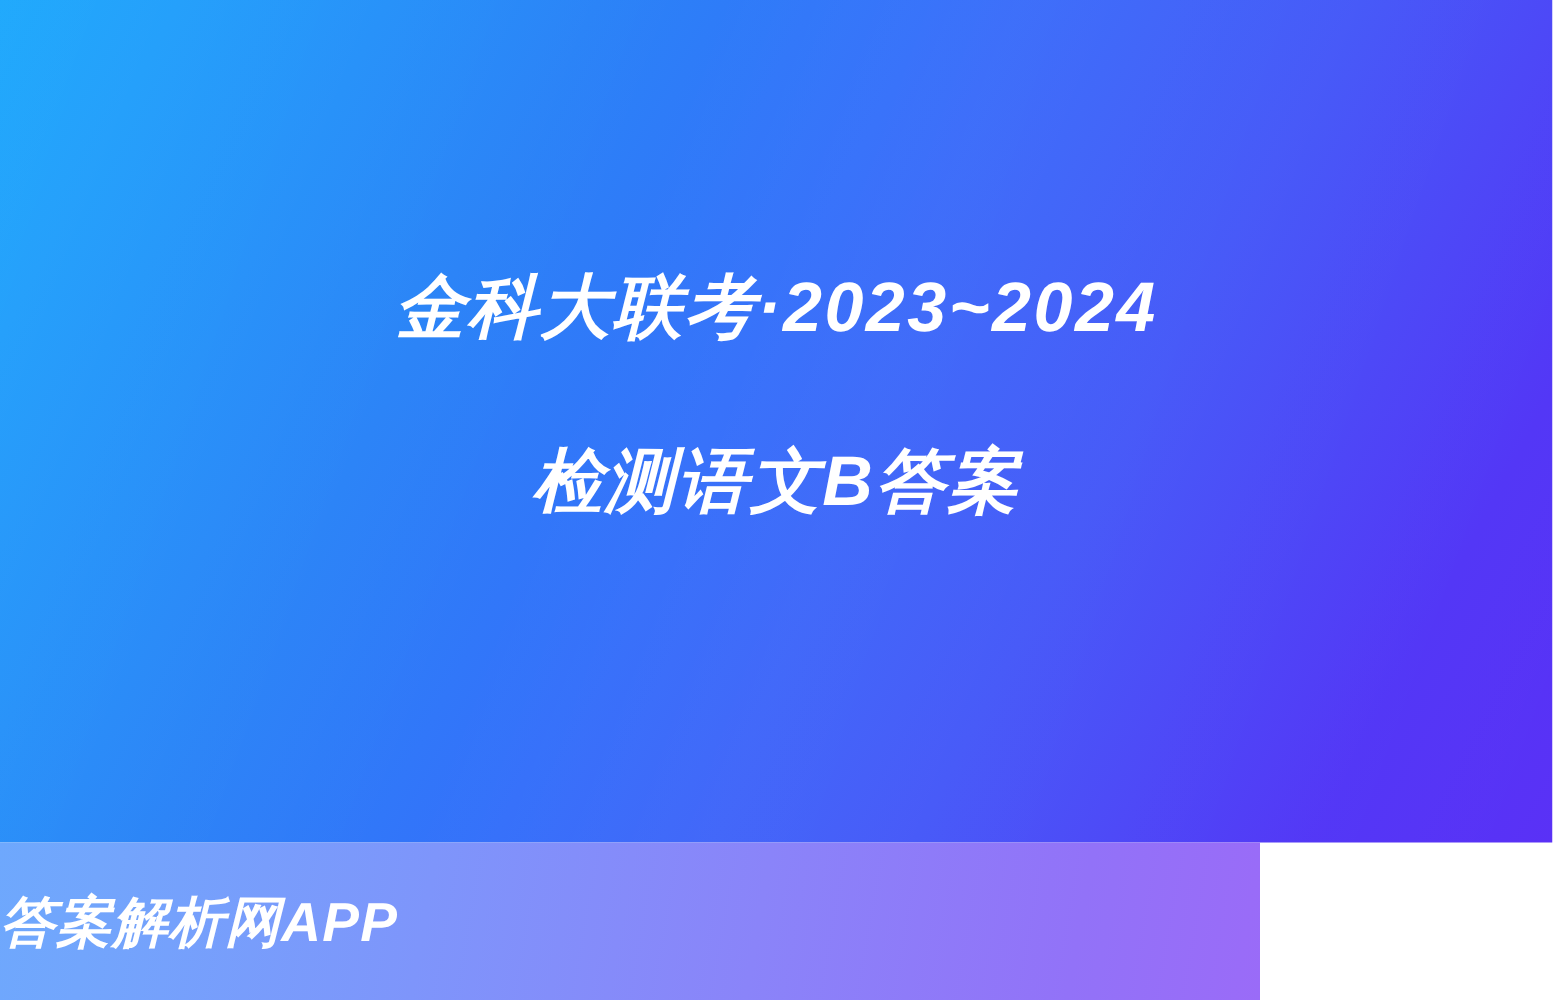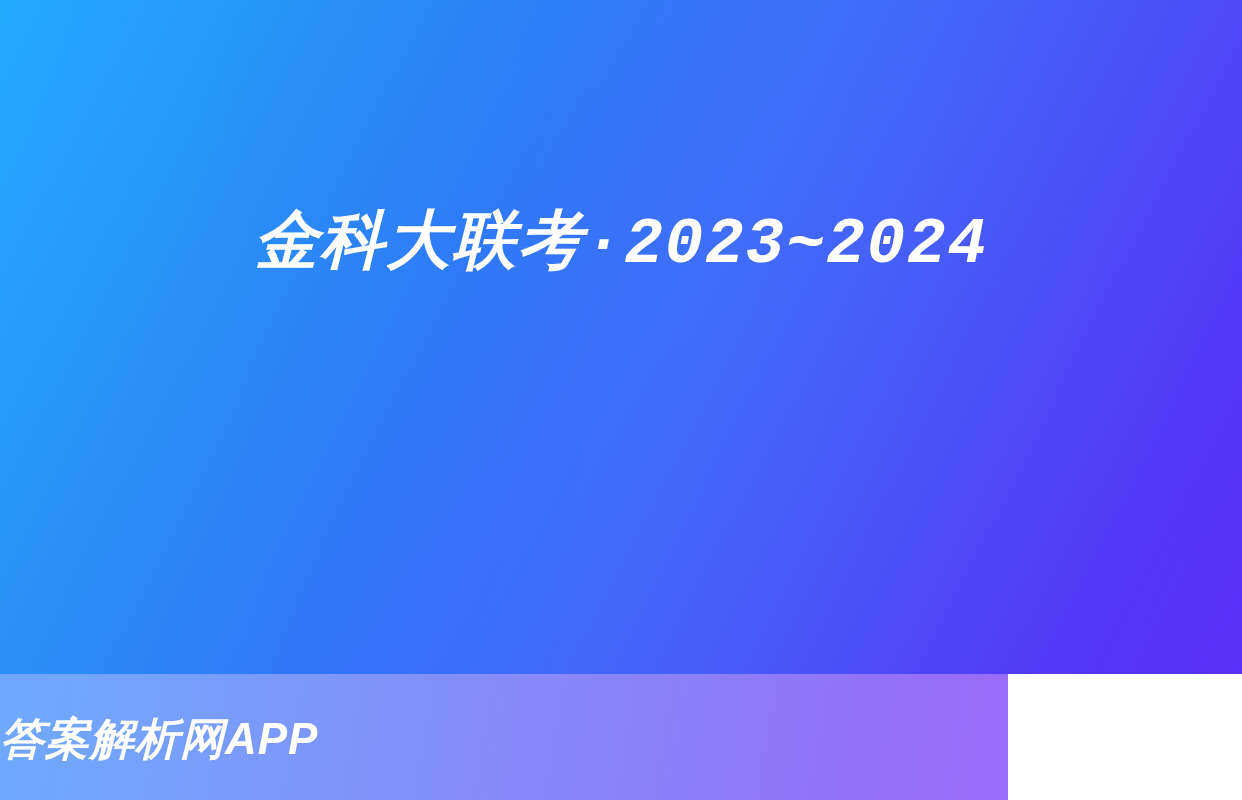--- a/index.html
+++ b/index.html
@@ -59,22 +59,22 @@
     top: 176px;
     z-index: 2;
     text-align: center;
     padding: 0 40px;
     box-sizing: border-box;
   }
 
   .title-line {
     display: block;
     color: #ffffff;
-    font-family: Liberation Mono, monospace;
-    font-size: 64px;
+    font-family: Liberation Sans, sans-serif;
+    font-size: 56px;
     font-weight: 700;
     font-style: italic;
     line-height: 139px;
     letter-spacing: 2px;
     white-space: nowrap;
     text-rendering: optimizeLegibility;
   }
 
   
   #footer-band {
@@ -109,20 +109,21 @@
 </style>
 </head>
 <body>
 
 <div id="poster">
 
   <div id="hero">
 
     <div id="title-block">
       <span class="title-line">金科大联考·2023~2024</span>
+      <span class="title-line">检测语文B答案</span>
     </div>
 
   </div>
 
   <div id="footer-band">
     <span id="footer-text">答案解析网APP</span>
   </div>
 
 </div>
 

